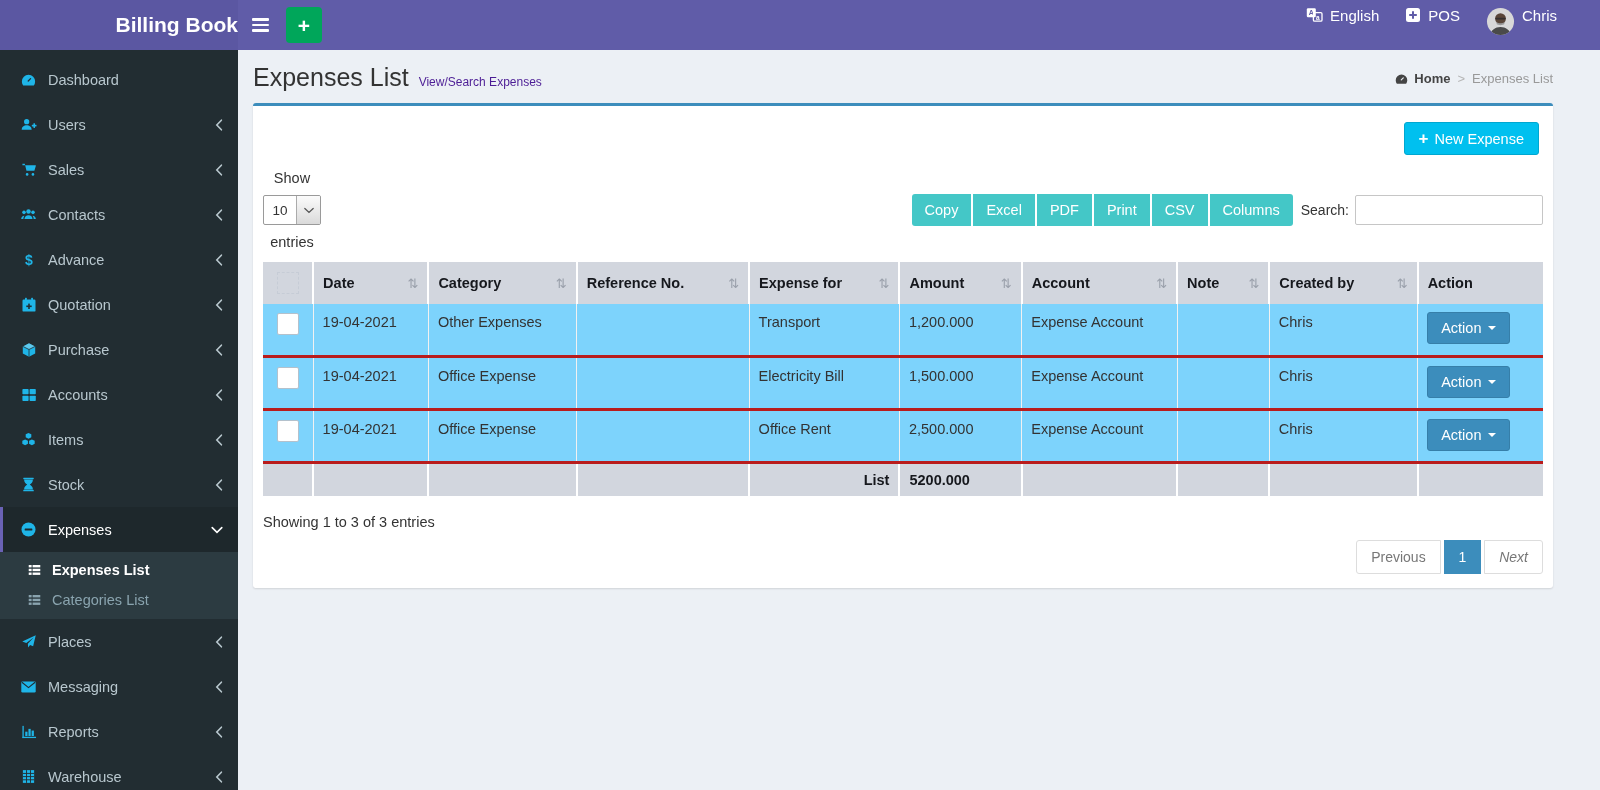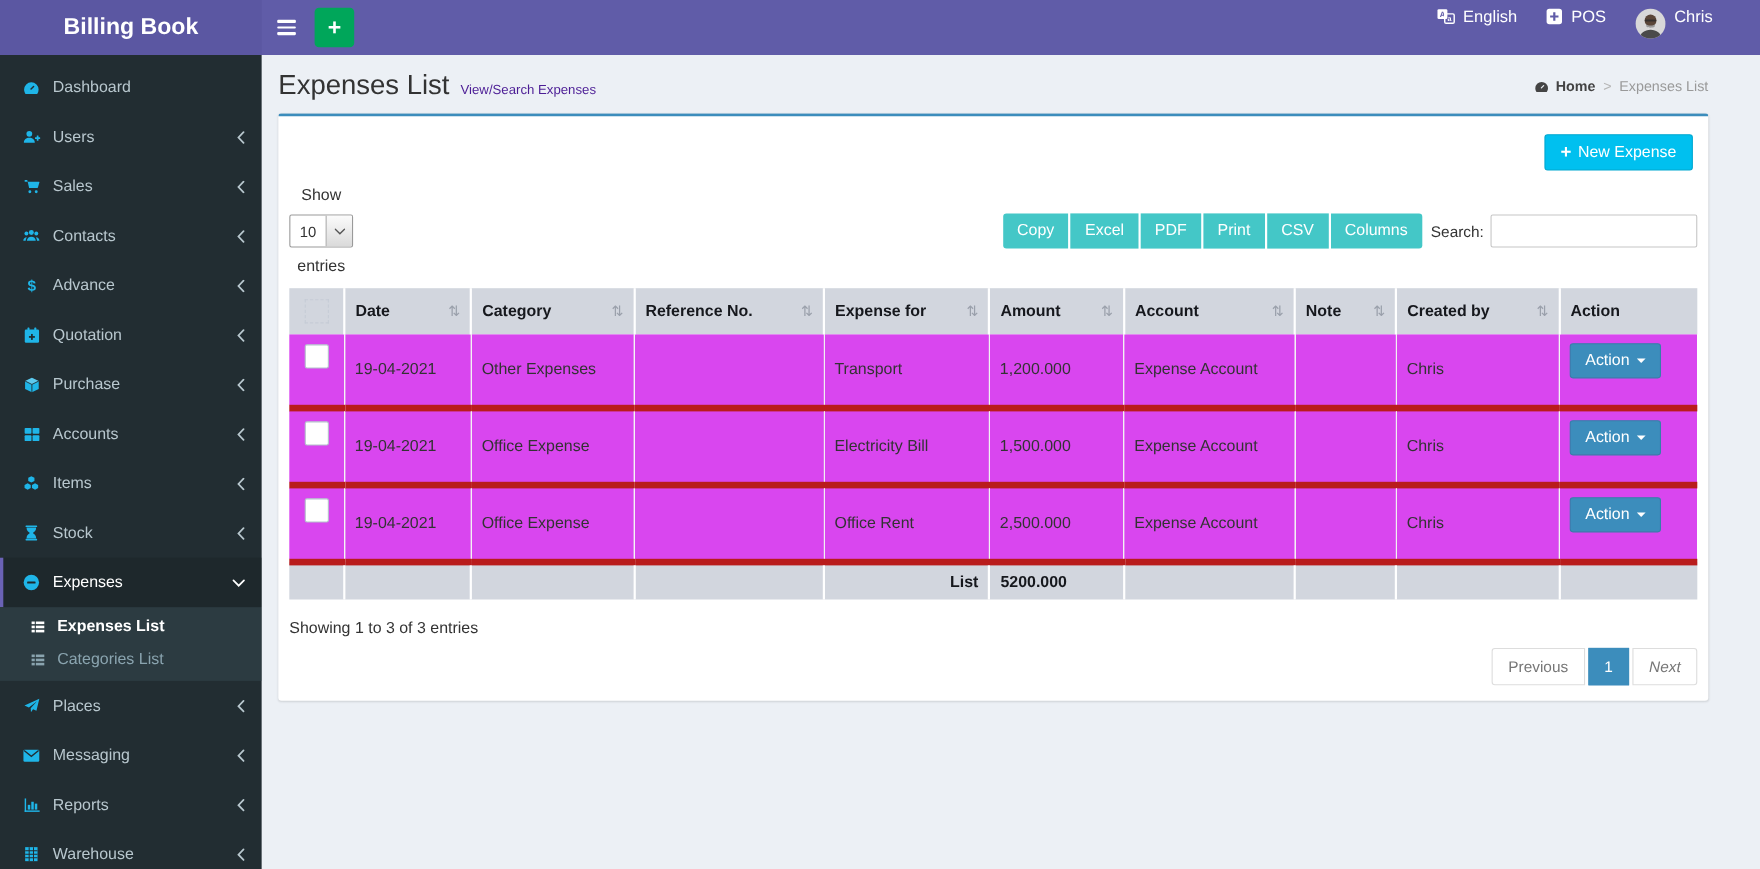--- a/index.html
+++ b/index.html
@@ -6,21 +6,21 @@
   html, body { width: 1600px; height: 790px; }
   body {
     font-family: "Liberation Sans", "DejaVu Sans", sans-serif;
     font-size: 14px; color: #333; background: #ecf0f5;
     position: relative; overflow: hidden;
   }
   svg { display: block; }
 
   
   .navbar { position: absolute; top: 0; left: 0; width: 1600px; height: 50px; background: #605ca8; display: flex; z-index: 10; }
-  .logo { width: 238px; height: 50px; background: #5b57a2; display: flex; align-items: center; justify-content: center;
+  .logo { width: 238px; height: 50px; background: #5b57a2; display: flex; align-items: center; justify-content: flex-end;
           color: #fff; font-size: 21px; font-weight: 700; cursor: pointer; }
   .nav-main { flex: 1; display: flex; align-items: center; }
   .hamburger { width: 44px; height: 50px; display: flex; flex-direction: column; align-items: center; justify-content: center; gap: 3px; cursor: pointer; }
   .hamburger i { width: 17px; height: 2.5px; background: #fff; border-radius: 1px; }
   .quick-add { width: 36px; height: 36px; background: #00a65a; border: none; border-radius: 4px; color: #fff;
                font-size: 21px; font-weight: 700; margin-left: 4px; display: flex; align-items: center; justify-content: center; cursor: pointer; line-height: 1; }
   .nav-right { margin-left: auto; display: flex; align-items: center; height: 50px; padding-right: 30px; }
   .nav-item { display: flex; align-items: flex-start; gap: 7px; color: #fff; font-size: 15px; padding: 0 13px; height: 36px; cursor: pointer; }
 
   
@@ -72,22 +72,22 @@
   .search-input { margin-left: 6px; width: 188px; height: 30px; border: 1px solid #c6c6c6; border-radius: 2px;
                   padding: 4px 8px; font-size: 14px; outline: none; }
 
   table.dt { width: 100%; border-collapse: collapse; table-layout: fixed; }
   .dt thead th { background: #d2d6de; border-left: 2px solid #fff; padding: 10px 9px; font-size: 14.5px; font-weight: 700;
                  color: #16181d; text-align: left; height: 40px; cursor: pointer; }
   .dt thead th:first-child { border-left: none; }
   .th-wrap { display: flex; align-items: center; justify-content: space-between; }
   .sort-icon { color: #9aa0ab; font-size: 13px; font-weight: 400; margin-left: 4px; }
   .dash-box { width: 22px; height: 22px; border: 1px dashed #c6ccd6; margin: 0 auto; cursor: pointer; }
-  .dt tbody td { border-bottom: 6px solid #b91c1c; border-left: 1px solid #f1f1f1; padding: 24px 9px;
-                 font-size: 14.5px; color: #333; height: 52px; vertical-align: top; background: #d946ef;
+  .dt tbody td { border-bottom: 3px solid #b91c1c; border-left: 1px solid #f1f1f1; padding: 10px 9px;
+                 font-size: 14.5px; color: #333; height: 52px; vertical-align: top; background: #7dd3fc;
                  overflow: hidden; white-space: nowrap; }
   .dt tbody td:first-child { border-left: none; padding-top: 9px; }
   .checkbox { width: 22px; height: 22px; border: 1px solid #b4c1cc; border-radius: 2px; background: #fff; margin: 0 auto; cursor: pointer; }
   .cell-action { padding-top: 8px !important; }
   .action-btn { background: #3c8dbc; border: 1px solid #367fa9; color: #fff; font-size: 14.5px; padding: 7px 13px;
                 border-radius: 3px; display: flex; align-items: center; gap: 7px; cursor: pointer; }
   .caret { width: 0; height: 0; border-left: 4px solid transparent; border-right: 4px solid transparent; border-top: 4px solid #fff; }
   .dt tfoot td { background: #d2d6de; border-left: 2px solid #fff; border-top: 2px solid #fff; height: 34px;
                  padding: 7px 9px; font-size: 14.5px; font-weight: 700; color: #16181d; }
   .dt tfoot td:first-child { border-left: none; }

